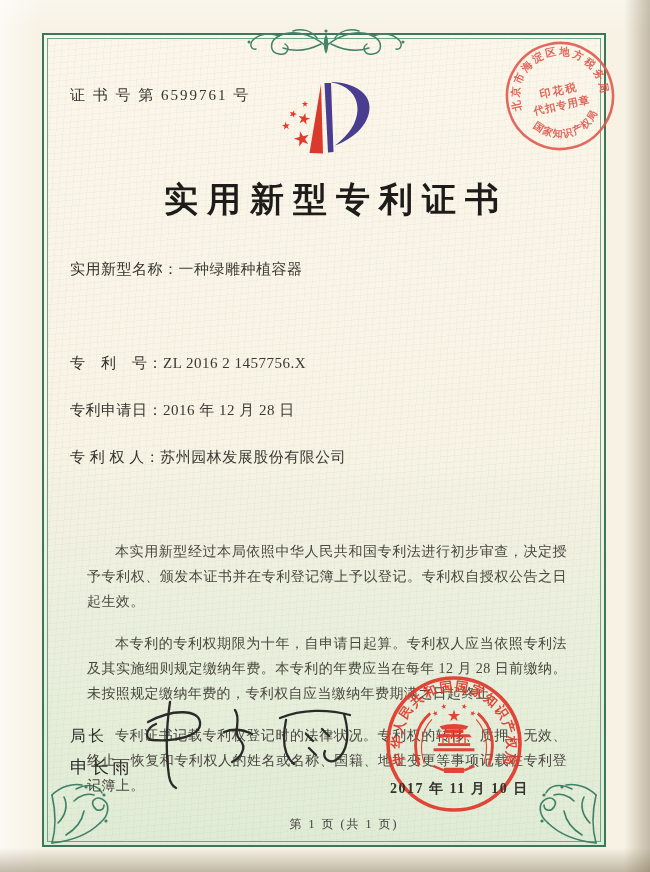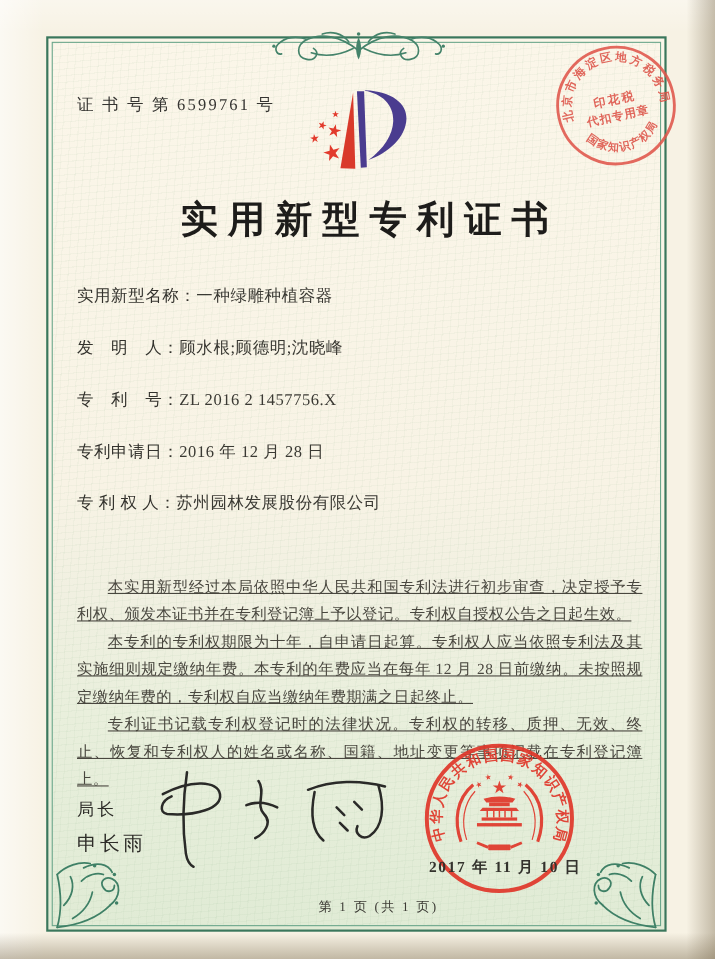--- a/index.html
+++ b/index.html
@@ -34,21 +34,21 @@
   .cert-no{left:26px;top:51px;font-size:15px;letter-spacing:2px;color:#353431;}
   .logo{left:232px;top:47px;}
   .tax-stamp{left:458px;top:3px;transform:rotate(-12deg);opacity:.88;}
   .title{left:0;top:142px;width:100%;text-align:center;font-size:34px;font-weight:bold;
     letter-spacing:9px;padding-left:24px;box-sizing:border-box;color:#1d1c1a;}
   .f-row{left:26px;width:520px;font-size:15px;color:#34332e;letter-spacing:.5px;white-space:nowrap;}
   .f-row .lbl{color:#33322d;margin-top:33px;}
   .f-row .val{color:#3a3933;margin-top:31px;}
   .paras{left:26px;top:487px;width:514px;font-size:14px;line-height:25px;
     color:#49473f;text-align:justify;letter-spacing:.4px;}
-  .paras p{margin:0;text-indent:2em;text-decoration:underline;}
+  .paras p{margin:17px;text-indent:2em;}
   .signer-title{left:26px;top:691px;font-size:15.5px;letter-spacing:3px;color:#2e2d29;}
   .signer-name{left:26px;top:720px;font-size:18px;letter-spacing:3px;color:#2e2d29;}
   .signature{left:88px;top:653px;}
   .office-seal{left:325px;top:624px;opacity:.92;}
   .seal-date{left:346px;top:745px;font-size:14px;font-weight:bold;letter-spacing:1.5px;color:#33322d;z-index:5;}
   .footer{left:0;top:781px;width:100%;text-align:center;font-size:12px;letter-spacing:2px;color:#3c3b35;margin-left:20px;}
   .flourish-top{left:187px;top:-13px;}
   .flourish-bl{left:2px;top:702px;}
   .flourish-br{right:2px;top:702px;transform:scaleX(-1);}
   svg{display:block;overflow:visible;}
@@ -143,23 +143,20 @@
         <textPath href="#taxArcBottom" startOffset="50%" text-anchor="middle" textLength="76">国家知识产权局</textPath>
       </text>
       <text x="58" y="56" text-anchor="middle" class="seal-text" font-size="11" letter-spacing="2" fill="#dd5348">印花税</text>
       <text x="58" y="71" text-anchor="middle" class="seal-text" font-size="10.5" letter-spacing="1" fill="#dd5348">代扣专用章</text>
     </svg>
 
     <div class="abs title">实用新型专利证书</div>
 
     <div class="abs f-row" style="top:225px">
       <span class="lbl">实用新型名称：</span><span class="val">一种绿雕种植容器</span>
-    </div>
-    <div class="abs f-row" style="top:272px">
-      <span class="lbl">发　明　人：</span><span class="val">顾水根;顾德明;沈晓峰</span>
     </div>
     <div class="abs f-row" style="top:319px">
       <span class="lbl">专　利　号：</span><span class="val">ZL 2016 2 1457756.X</span>
     </div>
     <div class="abs f-row" style="top:366px">
       <span class="lbl">专利申请日：</span><span class="val">2016 年 12 月 28 日</span>
     </div>
     <div class="abs f-row" style="top:413px">
       <span class="lbl">专 利 权 人：</span><span class="val">苏州园林发展股份有限公司</span>
     </div>

